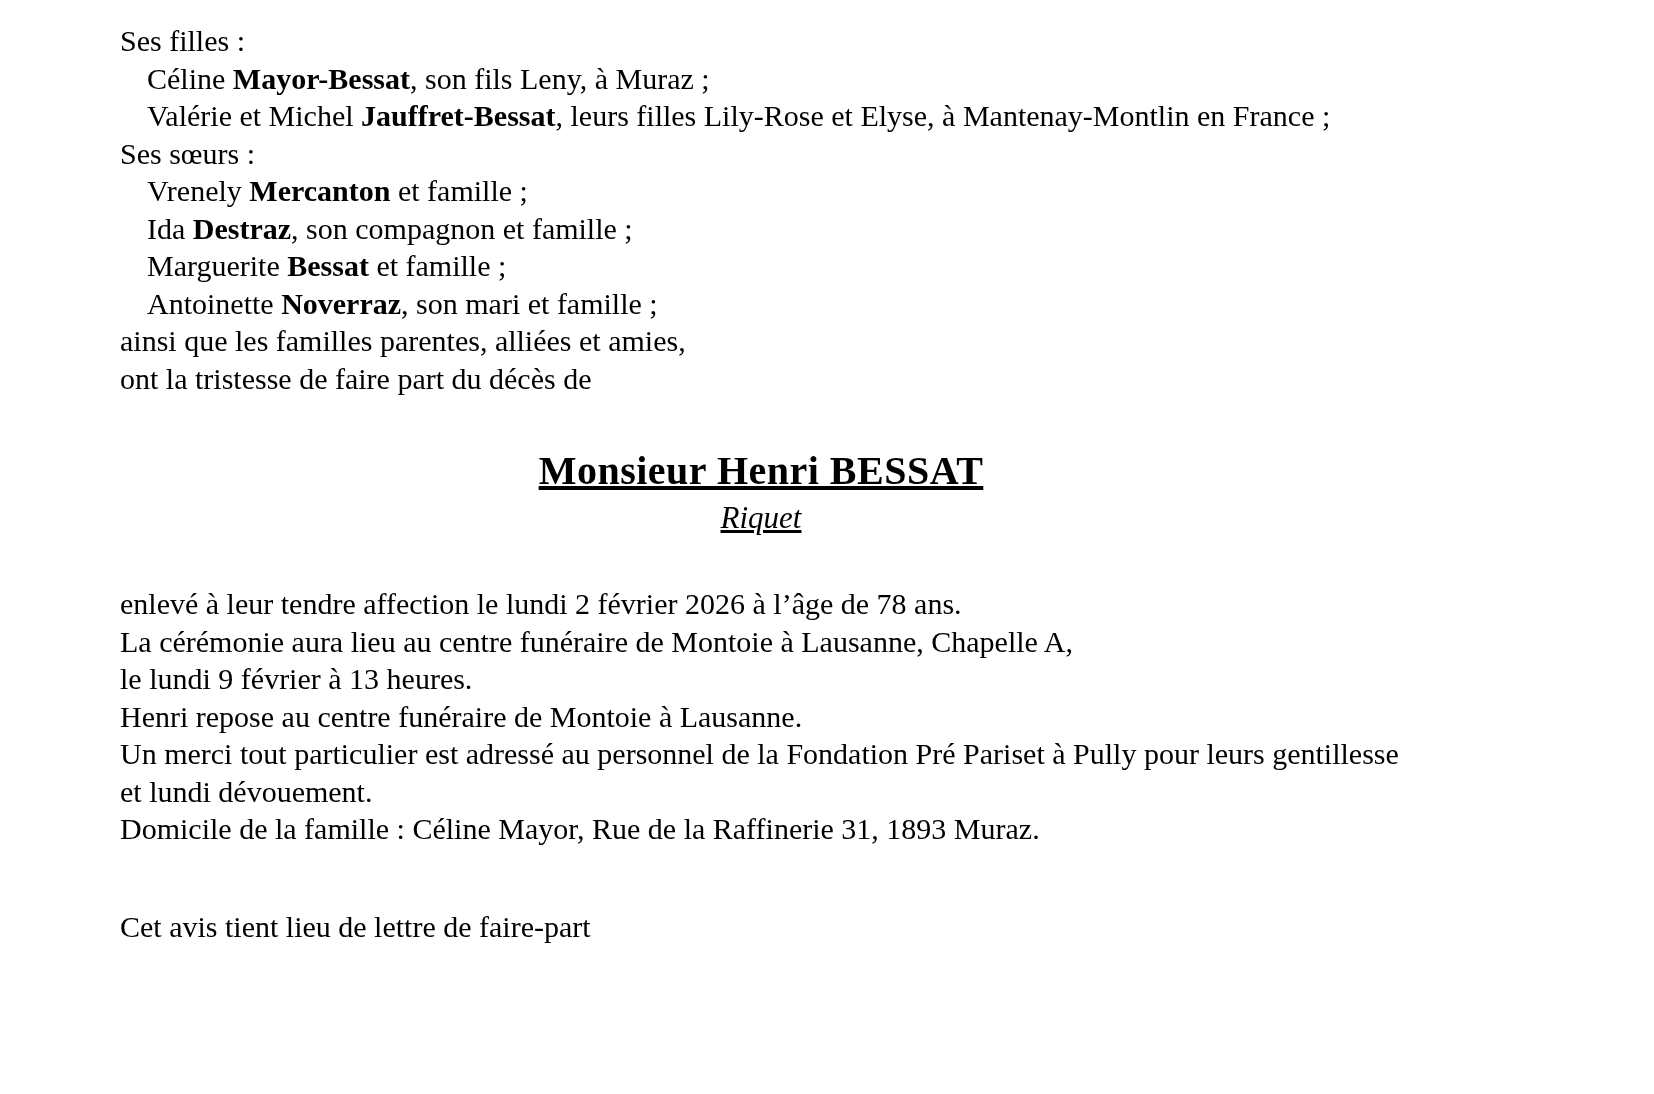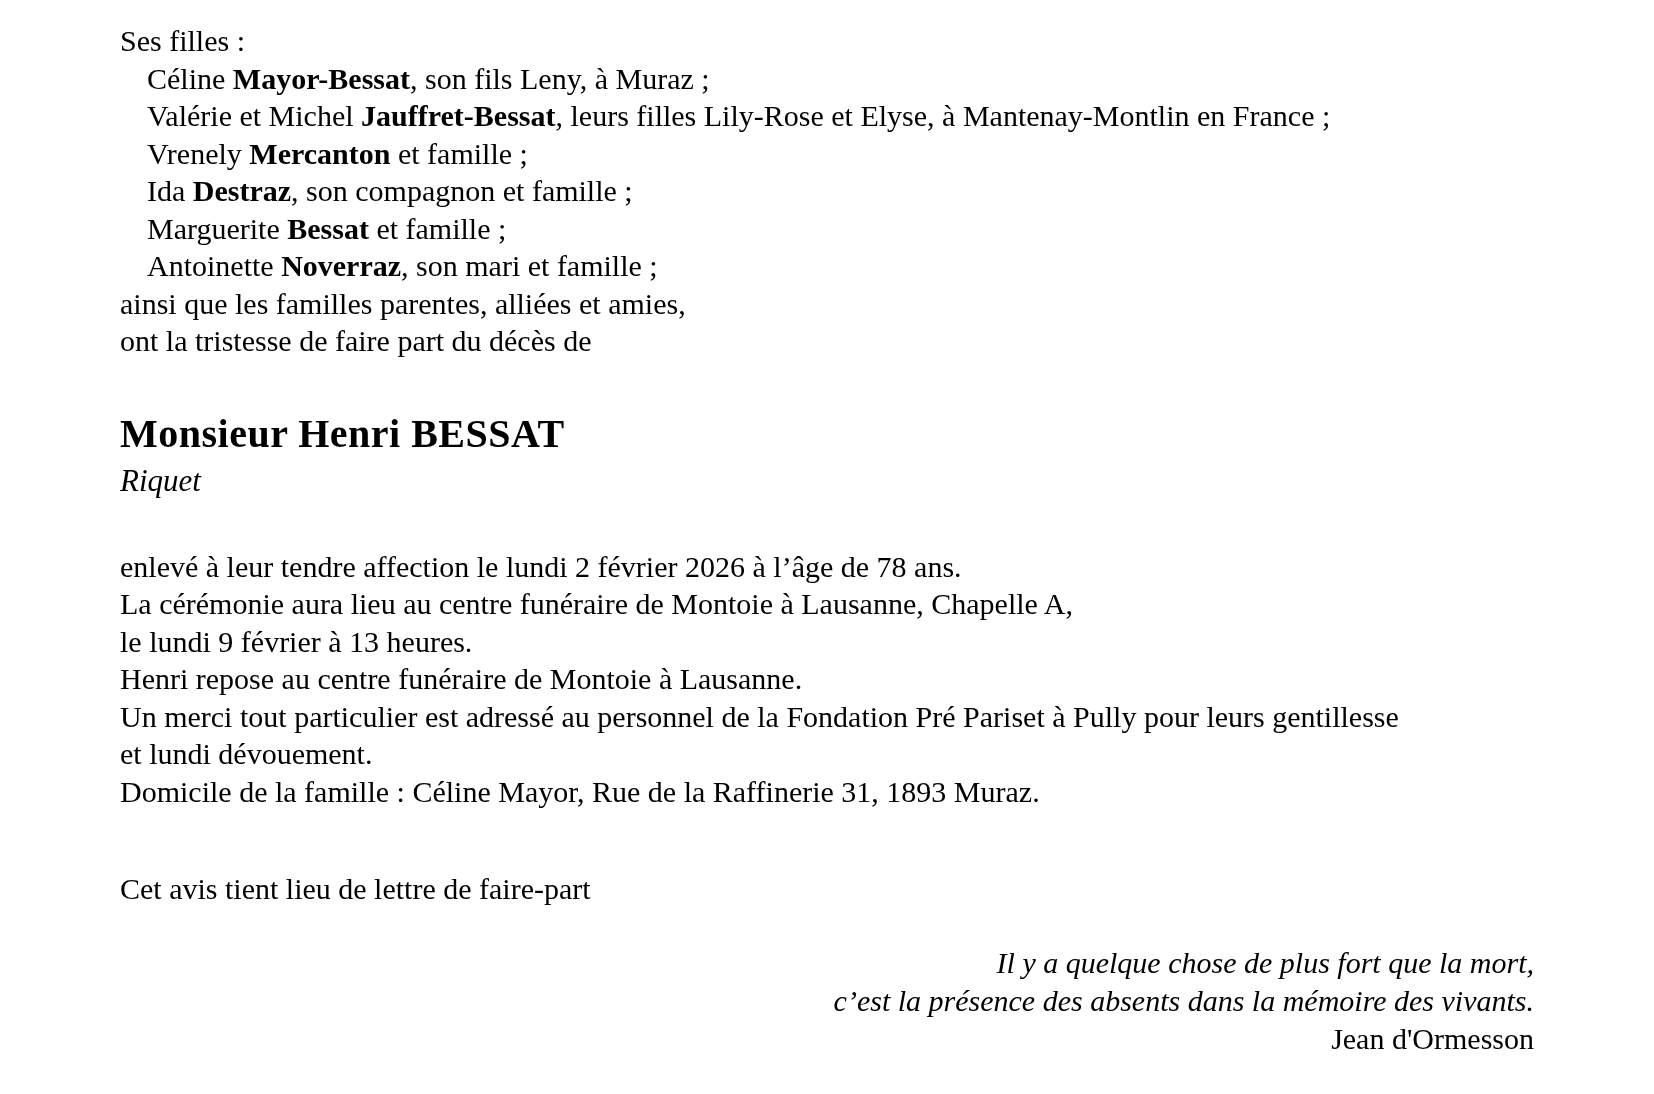--- a/index.html
+++ b/index.html
@@ -21,21 +21,23 @@
   }
   .line {
     line-height: 37.5px;
     white-space: pre-wrap;
   }
   .indent { padding-left: 27px; }
   .bold-name { font-weight: bold; }
 
   .title-block {
     margin-top: 50px;
+    text-align: center;
     padding-right: 132px; 
+    text-decoration: underline;
   }
   .deceased-name {
     font-size: 40px;
     font-weight: bold;
     line-height: 48px;
     letter-spacing: 0.5px;
   }
   .nickname {
     font-size: 31px;
     font-style: italic;
@@ -63,20 +65,21 @@
 </style>
 </head>
 <body>
 
 <div class="page">
 
   <div class="family-block">
     <div class="line"><span>Ses filles :</span></div>
     <div class="line indent"><span>Céline </span><span class="bold-name">Mayor-Bessat</span><span>, son fils Leny, à Muraz ;</span></div>
     <div class="line indent"><span>Valérie et Michel </span><span class="bold-name">Jauffret-Bessat</span><span>, leurs filles Lily-Rose et Elyse, à Mantenay-Montlin en France ;</span></div>
+    <div class="line"><span>Ses sœurs :</span></div>
     <div class="line indent"><span>Vrenely </span><span class="bold-name">Mercanton</span><span> et famille ;</span></div>
     <div class="line indent"><span>Ida </span><span class="bold-name">Destraz</span><span>, son compagnon et famille ;</span></div>
     <div class="line indent"><span>Marguerite </span><span class="bold-name">Bessat</span><span> et famille ;</span></div>
     <div class="line indent"><span>Antoinette </span><span class="bold-name">Noverraz</span><span>, son mari et famille ;</span></div>
     <div class="line"><span>ainsi que les familles parentes, alliées et amies,</span></div>
     <div class="line"><span>ont la tristesse de faire part du décès de</span></div>
   </div>
 
   <div class="title-block">
     <div class="deceased-name">Monsieur Henri BESSAT</div>
@@ -88,19 +91,14 @@
     <div class="line">La cérémonie aura lieu au centre funéraire de Montoie à Lausanne, Chapelle A,</div>
     <div class="line">le lundi 9 février à 13 heures.</div>
     <div class="line">Henri repose au centre funéraire de Montoie à Lausanne.</div>
     <div class="line">Un merci tout particulier est adressé au personnel de la Fondation Pré Pariset à Pully pour leurs gentillesse</div>
     <div class="line">et lundi dévouement.</div>
     <div class="line">Domicile de la famille : Céline Mayor, Rue de la Raffinerie 31, 1893 Muraz.</div>
   </div>
 
   <div class="line closing-line">Cet avis tient lieu de lettre de faire-part</div>
 
-  <div class="quote-block">
-    <div class="quote-line">Il y a quelque chose de plus fort que la mort,</div>
-    <div class="quote-line">c’est la présence des absents dans la mémoire des vivants.</div>
-    <div class="quote-author">Jean d'Ormesson</div>
-  </div>
 
 </div>
 
 </body></html>

